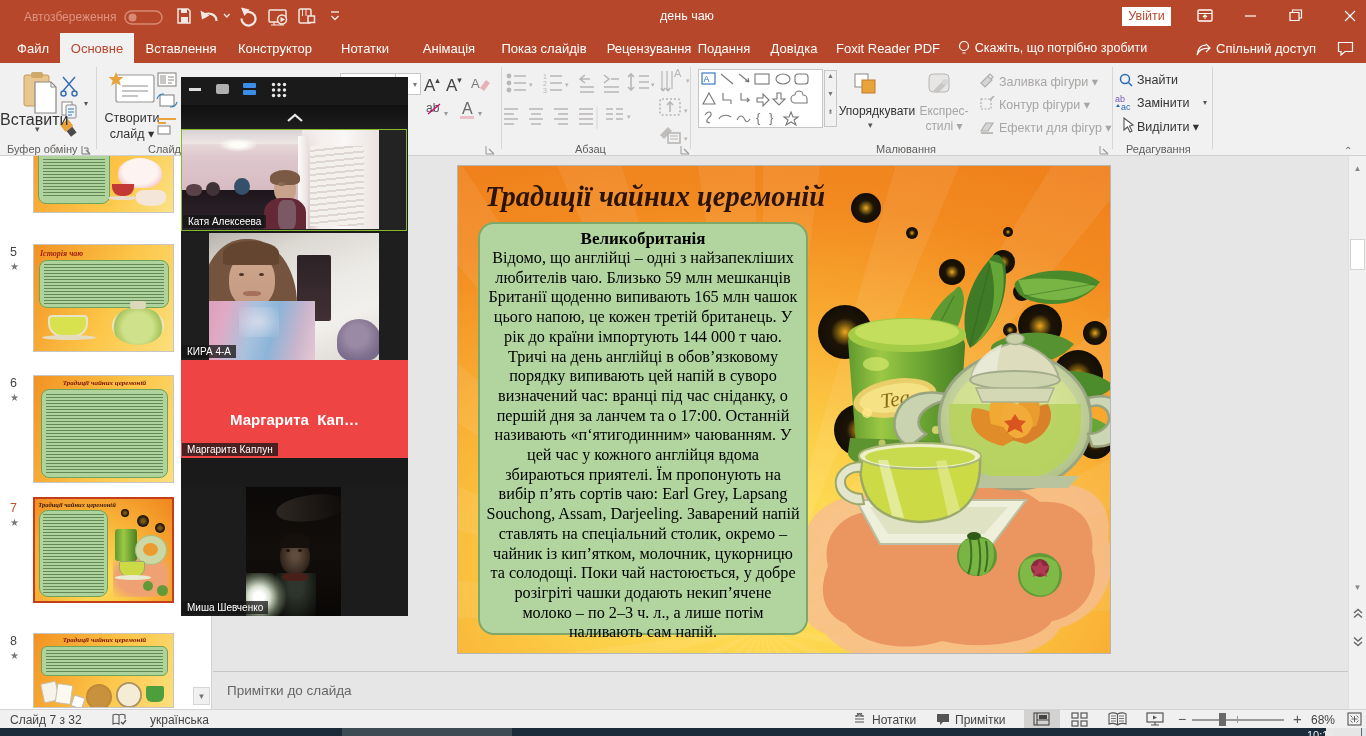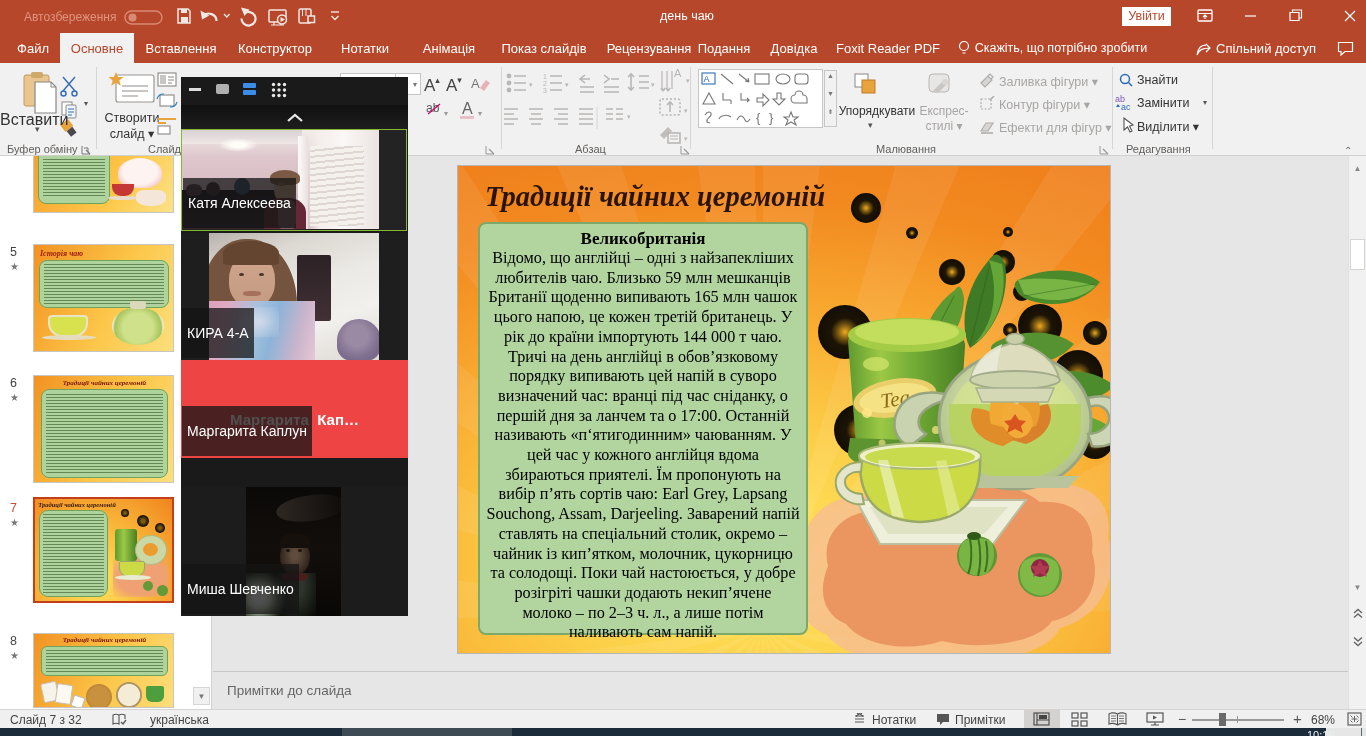--- a/index.html
+++ b/index.html
@@ -28,26 +28,26 @@
 #notesbar{position:absolute;left:213px;top:671px;width:1153px;height:38px;background:#e6e6e6;border-top:1px solid #c8c6c4}
 #notesbar span{position:absolute;left:14px;top:11px;font-size:13.5px;color:#666}
 
 #slide{position:absolute;left:458px;top:166px;width:652px;height:487px;outline:1px solid #b8b6b4;background:radial-gradient(ellipse 115% 95% at 46% 82%, #ffe55e 0%, #fccf48 28%, #f9ad32 52%, #f28a20 78%, #ef7d1a 100%);overflow:hidden}
 
 #statusbar{position:absolute;left:0;top:709px;width:1366px;height:19px;background:#f0f0f0;border-top:1px solid #d6d4d2;font-size:12px;color:#444}
 #taskbar{position:absolute;left:0;top:728px;width:1326px;height:8px;background:#1c2b3a}
 
 #rays{position:absolute;left:-100px;top:-100px;width:900px;height:750px;background:repeating-conic-gradient(from 0deg at 45% 75%, rgba(255,255,255,0.07) 0deg 7deg, rgba(255,255,255,0) 7deg 16deg)}
 #stitle{position:absolute;left:0;top:15px;width:394px;text-align:center;font-family:"Liberation Serif",serif;font-weight:bold;font-style:italic;font-size:28.5px;color:#2a1408;white-space:nowrap}
-#greenbox{position:absolute;left:20px;top:56px;width:330px;height:413px;background:#b2d5a0;border:2px solid #7da86a;border-radius:8px;text-align:center;font-family:"Liberation Serif",serif;color:#000}
+#greenbox{position:absolute;left:20px;top:56px;width:330px;height:413px;background:#b2d5a0;border:2px solid #7da86a;border-radius:16px;text-align:center;font-family:"Liberation Serif",serif;color:#000}
 #gb-head{margin-top:4px;font-size:17px;font-weight:bold;line-height:21px}
 #gb-body{font-size:16.2px;line-height:19.7px;white-space:nowrap}
 
 #zoomwin{position:absolute;left:181px;top:77px;width:227px;height:539px;background:#1a1a1a}
-.vlabel{position:absolute;left:0;bottom:0;background:rgba(20,20,20,.75);color:#fff;font-size:14px;padding:17px 5px;white-space:nowrap}
+.vlabel{position:absolute;left:0;bottom:0;background:rgba(20,20,20,.75);color:#fff;font-size:10px;padding:1px 5px;white-space:nowrap}
 </style></head>
 <body>
 <div id="app">
   <div id="titlebar">
     <span id="autosave">Автозбереження</span>
     <svg width="46" height="15" viewBox="0 0 46 15" style="position:absolute;left:124px;top:10px">
       <rect x="1" y="1" width="37" height="13" rx="6.5" fill="none" stroke="#d98a74" stroke-width="1.4"></rect>
       <circle cx="8.5" cy="7.5" r="4" fill="#d98a74"></circle>
     </svg>
     <svg width="175" height="24" viewBox="0 0 175 24" style="position:absolute;left:170px;top:5px" fill="none" stroke="#f3e8e4" stroke-width="1.5">

